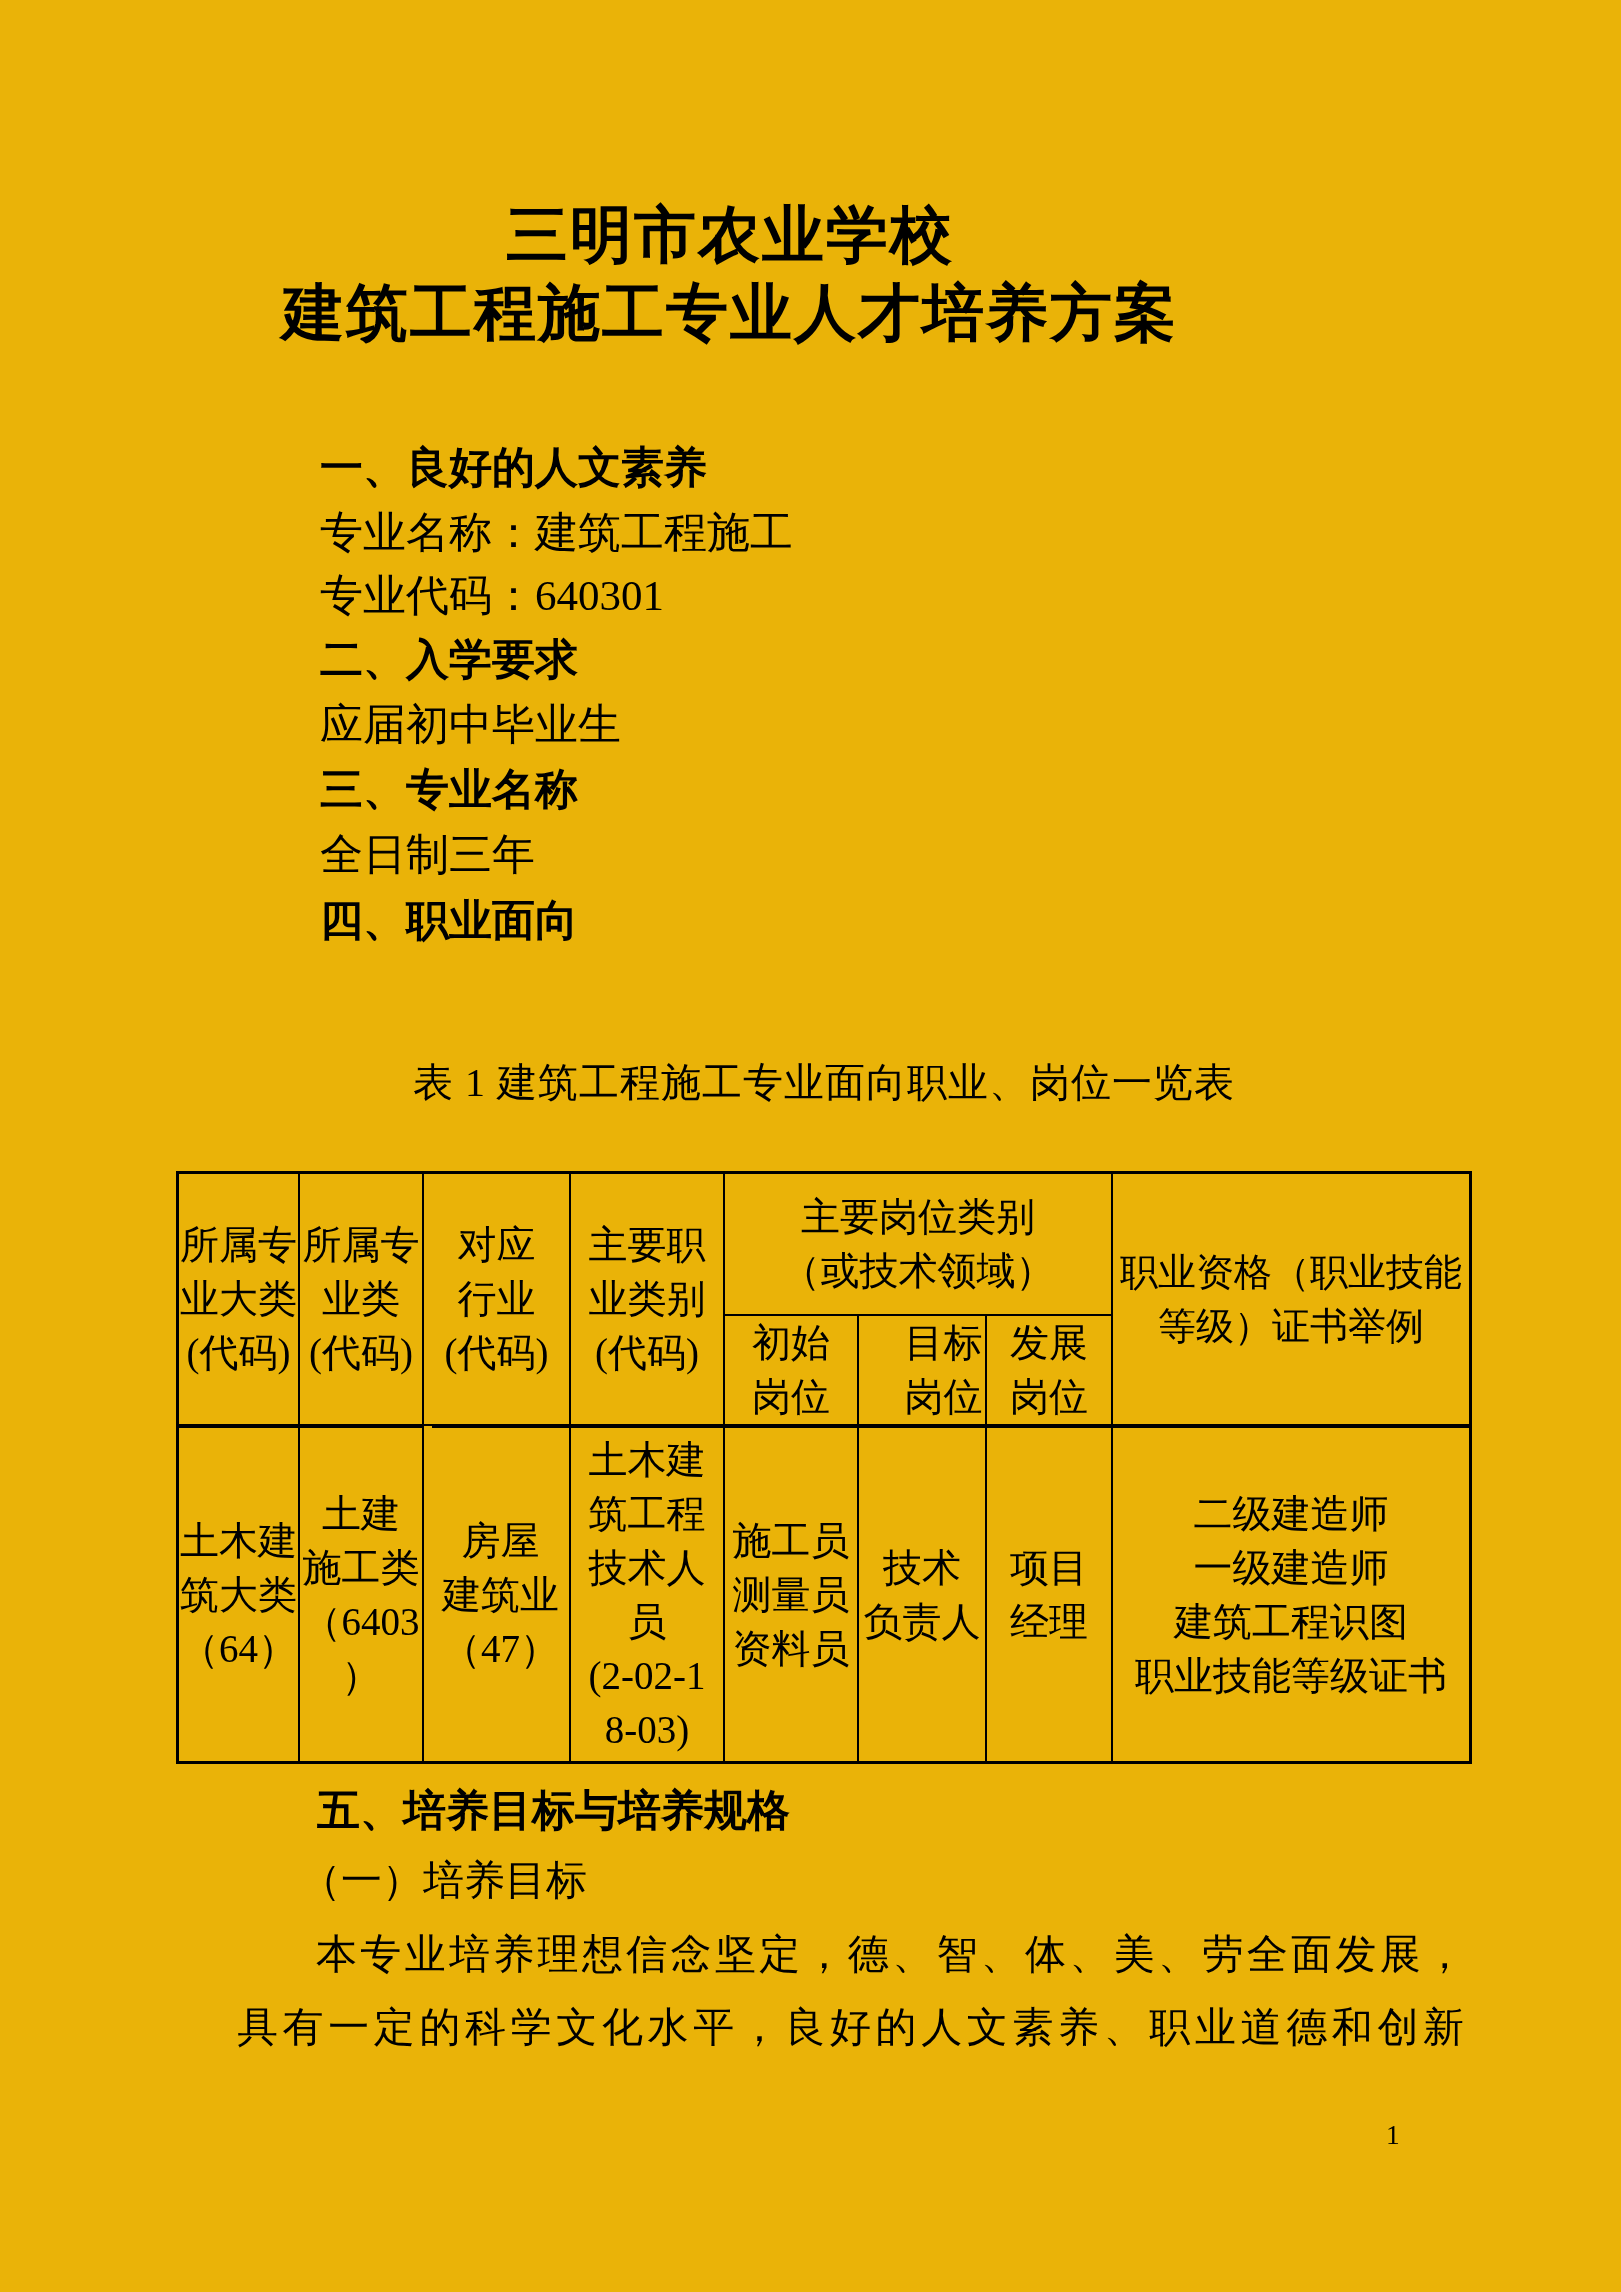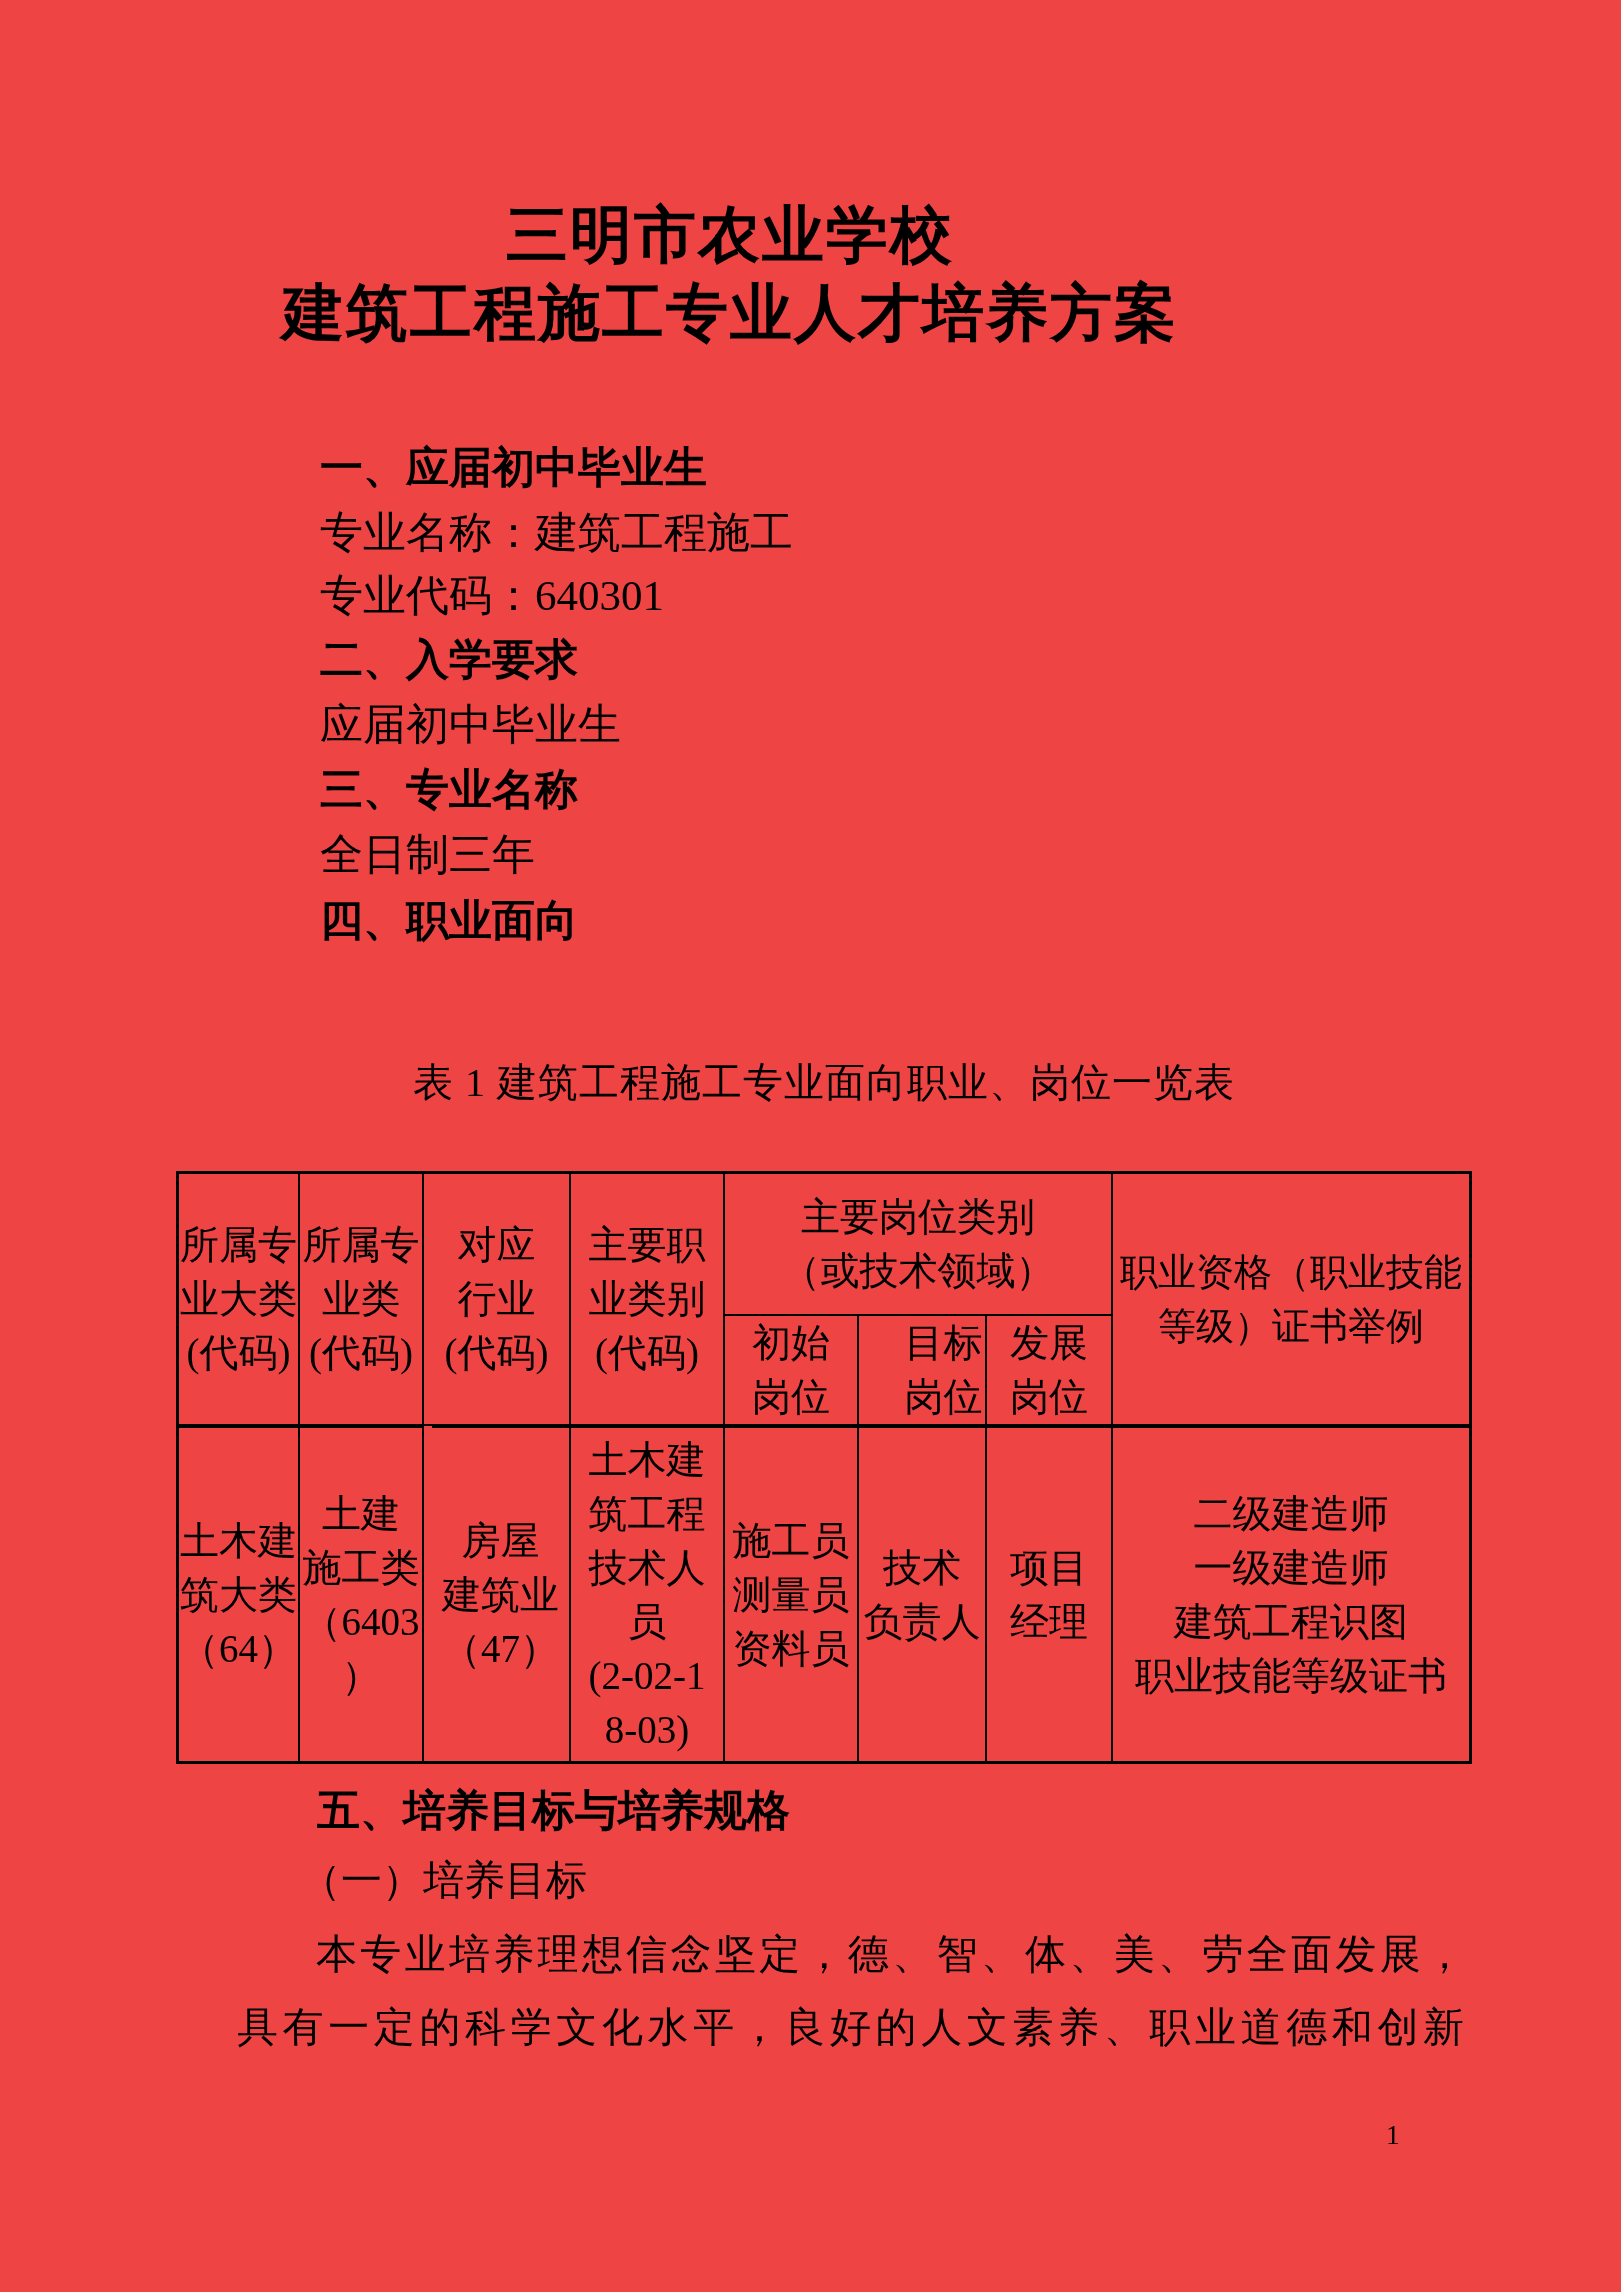--- a/index.html
+++ b/index.html
@@ -1,19 +1,19 @@
 <!DOCTYPE html>
 <html><head>
 <meta charset="utf-8">
 <style>
   html,body { margin:0; padding:0; background:#e8e8e8; }
   .page {
     position:relative;
     width:1621px; height:2293px;
-    background:#ef4444;
+    background:#eab308;
     color:#000000;
     font-family:"Liberation Serif","DejaVu Serif",serif;
     overflow:hidden;
     margin:0 auto;
   }
   .abs { position:absolute; white-space:nowrap; }
   .hei {
     font-family:"Liberation Sans","DejaVu Sans",sans-serif;
     font-weight:bold;
   }
@@ -64,21 +64,21 @@
   .pagenum { font-size:27.4px; }
 </style>
 </head>
 <body>
 
 <div class="page">
 
   <div class="title-line title-line-1">三明市农业学校</div>
   <div class="title-line title-line-2">建筑工程施工专业人才培养方案</div>
 
-  <div class="abs hei sec-heading" style="left:320px; top:443px;">一、应届初中毕业生</div>
+  <div class="abs hei sec-heading" style="left:320px; top:443px;">一、良好的人文素养</div>
   <div class="abs body-line" style="left:320px; top:507px;">专业名称：建筑工程施工</div>
   <div class="abs body-line" style="left:320px; top:570px;">专业代码：640301</div>
 
   <div class="abs hei sec-heading" style="left:320px; top:635px;">二、入学要求</div>
   <div class="abs body-line" style="left:320px; top:699px;">应届初中毕业生</div>
 
   <div class="abs hei sec-heading" style="left:320px; top:765px;">三、专业名称</div>
   <div class="abs body-line" style="left:320px; top:829px;">全日制三年</div>
 
   <div class="abs hei sec-heading" style="left:320px; top:896px;">四、职业面向</div>

